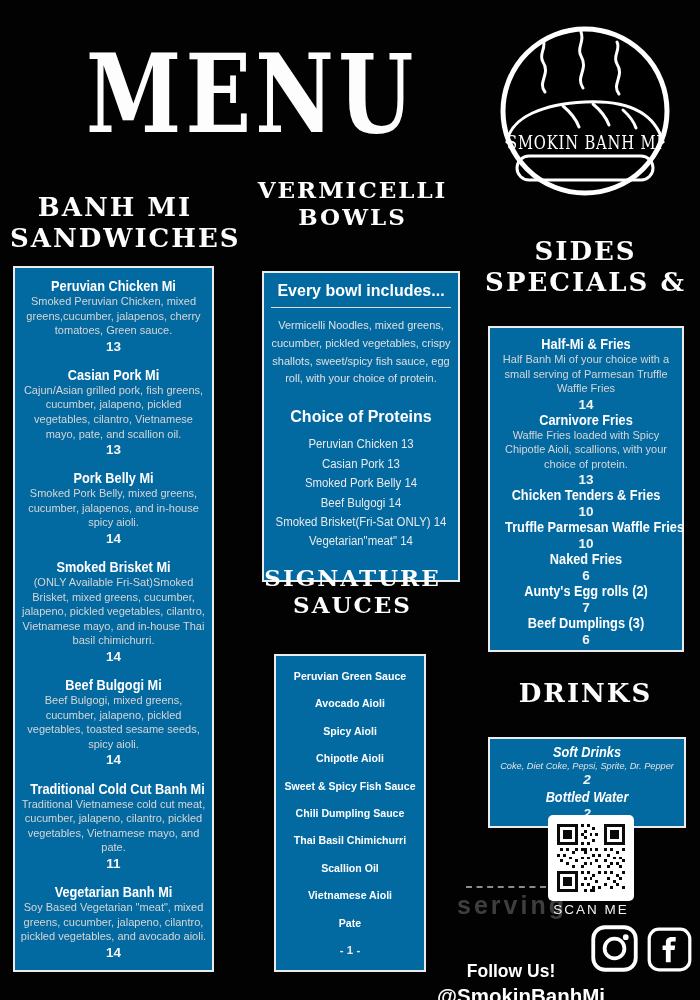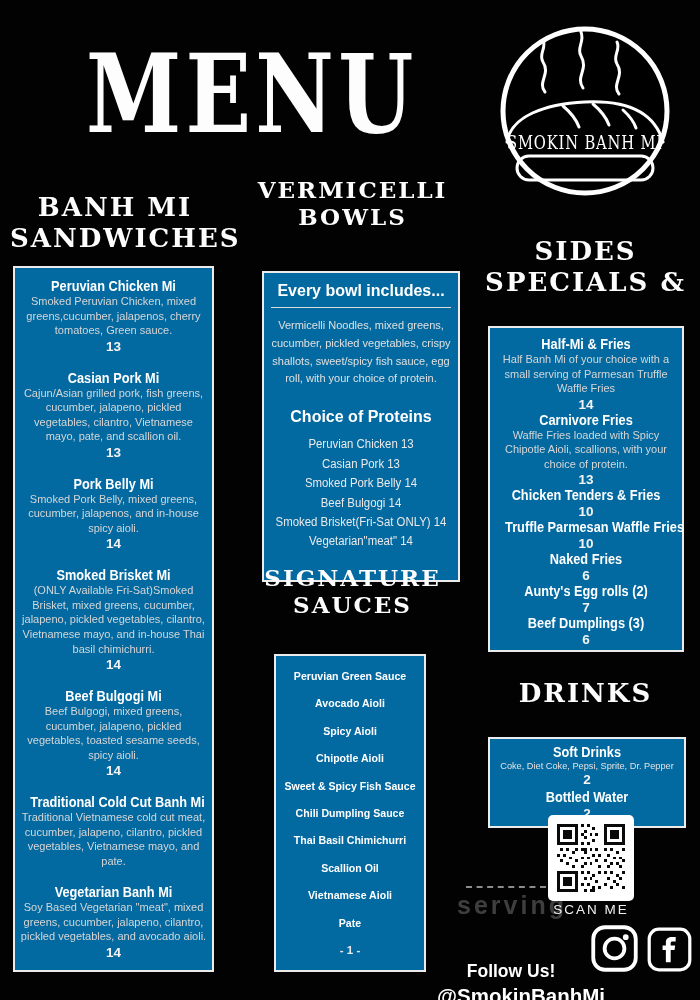--- a/index.html
+++ b/index.html
@@ -16,21 +16,21 @@
   #hdr-banh{left:10px;top:176px;width:210px;font-size:26px;margin-top:16px;}
   #hdr-verm{left:255px;top:176px;width:195px;font-size:23px;}
   #hdr-sauce{left:255px;top:564px;width:195px;font-size:23px;}
   #hdr-spec{left:478px;top:236px;width:215px;font-size:26px;}
   #hdr-drinks{left:478px;top:678px;width:215px;font-size:26px;}
   .box{border:2px solid #ececec;box-sizing:border-box;display:flex;flex-direction:column;background:#0369a1;margin-top:24px;}
   #box-banh{left:13px;top:242px;width:201px;height:706px;justify-content:space-between;padding:10px 4px;}
   #box-verm{left:262px;top:247px;width:198px;height:311px;padding:9px 5px;}
   #box-sauce{left:274px;top:630px;width:152px;height:318px;justify-content:space-around;padding:6px 0;}
   #box-spec{left:488px;top:302px;width:196px;height:326px;justify-content:space-between;padding:8px 4px;}
-  #box-drinks{left:488px;top:713px;width:198px;height:91px;justify-content:space-evenly;padding:2px 4px;}
+  #box-drinks{left:488px;top:713px;width:198px;height:91px;justify-content:space-evenly;padding:2px 4px;font-style:italic;}
   .menu-item{text-align:center;}
   .item-name{font-weight:bold;font-size:14.5px;white-space:nowrap;transform:scaleX(0.88);color:#fff;}
   .item-desc{font-size:11px;line-height:1.32;color:#d6d6d6;}
   .item-price{font-weight:bold;font-size:13.5px;margin-top:1px;color:#f4f4f4;}
   .includes-title{font-size:16px;font-weight:bold;text-align:center;padding-bottom:7px;
     border-bottom:1.5px solid #dcdcdc;margin:0 2px 9px;}
   .verm-desc{font-size:11px;line-height:1.62;color:#e0e0e0;text-align:center;}
   .proteins-title{font-size:16px;font-weight:bold;text-align:center;margin:20px 0 9px;}
   .protein-line{font-size:12px;color:#eaeaea;text-align:center;line-height:1.62;
     white-space:nowrap;transform:scaleX(0.95);}
@@ -95,20 +95,21 @@
     <div class="item-price">14</div>
   </div>
   <div class="menu-item">
     <div class="item-name">Beef Bulgogi Mi</div>
     <div class="item-desc">Beef Bulgogi, mixed greens, cucumber, jalapeno, pickled vegetables, toasted sesame seeds, spicy aioli.</div>
     <div class="item-price">14</div>
   </div>
   <div class="menu-item">
     <div class="item-name">Traditional Cold Cut Banh Mi</div>
     <div class="item-desc">Traditional Vietnamese cold cut meat, cucumber, jalapeno, cilantro, pickled vegetables, Vietnamese mayo, and pate.</div>
+    <div class="item-price">11</div>
   </div>
   <div class="menu-item">
     <div class="item-name">Vegetarian Banh Mi</div>
     <div class="item-desc">Soy Based Vegetarian "meat", mixed greens, cucumber, jalapeno, cilantro, pickled vegetables, and avocado aioli.</div>
     <div class="item-price">14</div>
   </div>
 </div>
 
 <div class="abs display-font sec-header" id="hdr-verm">
   <div>VERMICELLI</div>

